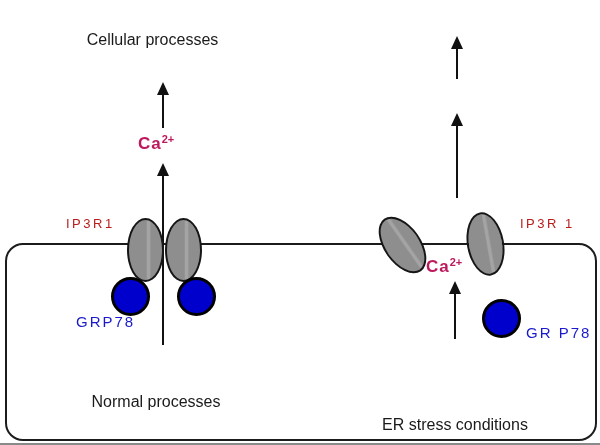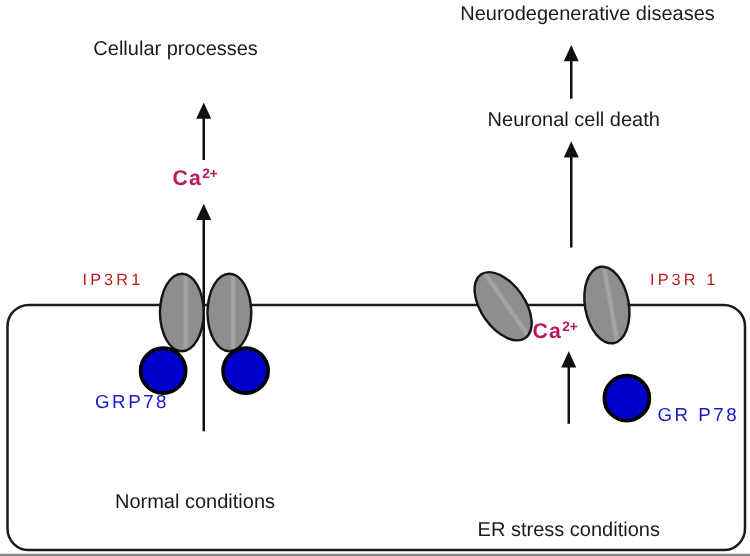--- a/index.html
+++ b/index.html
@@ -5,21 +5,21 @@
   html,body{margin:0;padding:0;background:#fff;}
   .stage{position:relative;width:600px;height:445px;background:#ffffff;overflow:hidden;
          font-family:"Liberation Sans",sans-serif;color:#1a1a1a;}
   
   .er{position:absolute;left:5px;top:243px;width:588px;height:194px;
       border:2px solid #1c1c1c;border-radius:18px;box-sizing:content-box;background:transparent;}
   .bottom-edge{position:absolute;left:0;bottom:0;width:600px;height:2px;background:#8a8a8a;}
   
   .label{position:absolute;font-size:16px;line-height:1.1;white-space:nowrap;}
   .centered{text-align:center;white-space:normal;}
-  .left-outcome{left:38px;top:31px;width:205px;}
+  .left-outcome{left:50px;top:31px;width:205px;}
   .right-outcome{left:350px;top:3px;width:240px;}
   .death{left:379px;top:88px;width:160px;}
   .cond-left{left:66px;top:393px;width:180px;}
   .cond-right{left:365px;top:416px;width:180px;}
   .receptor-label{font-size:13px;color:#b91c1c;letter-spacing:2.5px;}
   .rl-left{left:66px;top:217px;}
   .rl-right{left:520px;top:217px;}
   .grp-label{font-size:15px;color:#1a1acc;letter-spacing:2px;font-weight:500;}
   .gl-left{left:76px;top:314px;}
   .gl-right{left:526px;top:325px;}
@@ -72,28 +72,26 @@
   <div class="arrow a2">
     <span class="head"></span>
     <span class="shaft"></span>
   </div>
   <div class="label receptor-label rl-left">IP3R1</div>
   <div class="receptor e1"></div>
   <div class="receptor e2"></div>
   <div class="grp c1"></div>
   <div class="grp c2"></div>
   <div class="label grp-label gl-left">GRP78</div>
-  <div class="label centered cond-left">Normal conditions</div>
+  <div class="label centered cond-left">Normal processes</div>
 
-  <div class="label centered right-outcome">Neurodegenerative diseases</div>
   <div class="arrow a3">
     <span class="head"></span>
     <span class="shaft"></span>
   </div>
-  <div class="label centered death">Neuronal cell death</div>
   <div class="arrow a4">
     <span class="head"></span>
     <span class="shaft"></span>
   </div>
   <div class="receptor e3"></div>
   <div class="receptor e4"></div>
   <div class="label receptor-label rl-right">IP3R 1</div>
   <div class="ca ca-right">
     <span>Ca</span><sup>2+</sup>
   </div>

